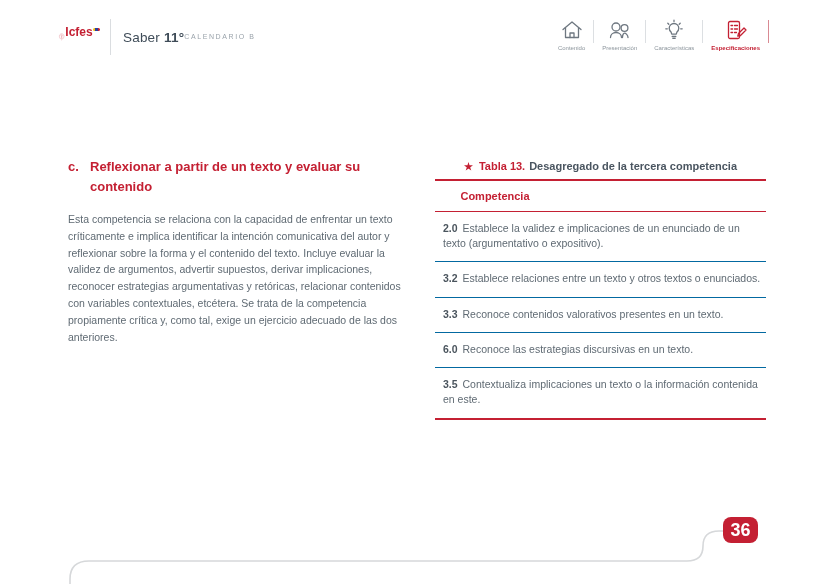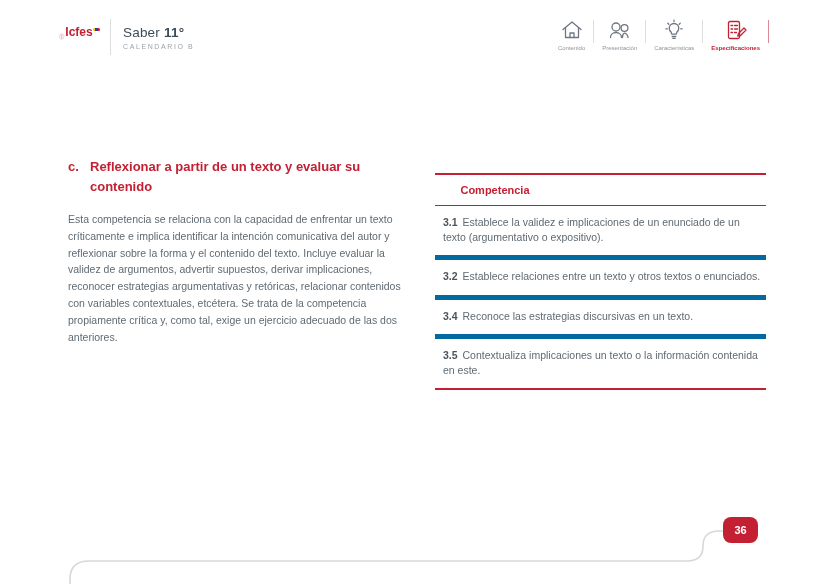--- a/index.html
+++ b/index.html
@@ -10,21 +10,21 @@
   }
 
   
   .brand { position:absolute; left:58px; top:19px; display:flex; align-items:center; }
   .emblem-wrap { width:42px; display:flex; flex-direction:row; align-items:flex-start; }
   .icfes-word { font-size:12px; font-weight:bold; color:#c42033; margin-top:-1px; }
   .flag-bar { display:flex; margin-top:2px; border-radius:2px; overflow:hidden; }
   .flag-bar span { display:block; width:8px; height:3px; }
   .flag-y { background:#f2c118; } .flag-b { background:#2a3f9e; } .flag-r { background:#c42033; }
   .brand-divider { width:1px; height:36px; background:#dadde0; margin:0 12px 0 10px; }
-  .product { display:flex; flex-direction:column; justify-content:center; }
+  .product { display:flex; justify-content:center; }
   .product-line { font-size:13.5px; color:#3f4c58; letter-spacing:.2px; }
   .product-line b { font-weight:bold; }
   .calendar { font-size:7px; color:#9aa3ab; letter-spacing:1.6px; margin-top:3px; }
 
   
   .nav { position:absolute; top:18px; right:58px; display:flex; align-items:stretch; }
   .nav-item { display:flex; flex-direction:column; align-items:center; justify-content:flex-start;
               padding:0 7px; cursor:pointer; }
   .nav-icon { width:24px; height:24px; color:#6e7780; }
   .nav-item.active .nav-icon { color:#c42033; }
@@ -37,39 +37,39 @@
   .left-col { position:absolute; left:68px; top:157px; width:333px; }
   .section-heading { display:flex; color:#c42033; font-weight:bold; font-size:13px; line-height:1.5; }
   .heading-letter { width:22px; flex:0 0 22px; }
   .body-par { margin-top:15px; font-size:10.5px; line-height:1.6; color:#5f6a73; }
 
   
   .right-col { position:absolute; left:435px; top:160px; width:331px; }
   .table-title { text-align:center; font-size:11px; font-weight:bold; color:#4a5560; }
   .table-title .star { color:#c42033; font-size:10px; margin-right:6px; }
   .table-title .tlabel { color:#c42033; margin-right:4px; }
-  .ftable { margin-top:13px; border-top:2px solid #c42033; border-bottom:2px solid #c42033; }
+  .ftable { margin-top:7px; border-top:2px solid #c42033; border-bottom:2px solid #c42033; }
   .thead { display:flex; border-bottom:1px solid #c4203"3"; border-bottom:1px solid #c42033; }
   .th { font-size:11px; font-weight:bold; color:#c42033; text-align:center; padding:9px 4px; }
   .th.c1 { width:120px; flex:0 0 120px; }
   .th.c2 { flex:1; }
   .tbody { display:flex; align-items:stretch; }
   .competencia-cell { width:120px; flex:0 0 120px; padding:10px 10px 0 2px;
                       font-size:10.5px; line-height:1.45; color:#5f6a73; }
   .competencia-cell b { color:#4a545d; }
   .evidencias { flex:1; }
   .evidence-row { padding:9px 4px 10px 8px; font-size:10.5px; line-height:1.45; color:#5f6a73; }
-  .evidence-row + .evidence-row { border-top:5px solid #0369a1; }
+  .evidence-row + .evidence-row { border-top:1px solid #0369a1; }
   .evidence-row b { color:#4a545d; margin-right:2px; }
 
   
   .frame-svg { position:absolute; left:0; top:0; width:828px; height:584px; pointer-events:none; }
   .page-badge { position:absolute; left:723px; top:517px; width:35px; height:26px;
                 background:#c42033; border-radius:8px; color:#ffffff; font-weight:bold;
-                font-size:11px; display:flex; align-items:center; justify-content:center; }
+                font-size:18px; display:flex; align-items:center; justify-content:center; }
 </style>
 </head>
 <body>
 
 <div class="page">
 
   <div class="brand">
     <div class="emblem-wrap">
       <svg class="emblem" width="24" height="22" viewBox="0 0 24 24" fill="none" stroke="#d8616e" stroke-width="1">
         <path d="M12 1.5 C7.5 1.5 4.5 5 4.5 9.5 c0 5.5 3.5 8.5 7.5 12 c4-3.5 7.5-6.5 7.5-12 C19.5 5 16.5 1.5 12 1.5 Z"></path>
@@ -140,35 +140,41 @@
 
   <div class="left-col">
     <div class="section-heading">
       <span class="heading-letter">c.</span>
       <span class="heading-text">Reflexionar a partir de un texto y evaluar su contenido</span>
     </div>
     <p class="body-par">Esta competencia se relaciona con la capacidad de enfrentar un texto críticamente e implica identificar la intención comunicativa del autor y reflexionar sobre la forma y el contenido del texto. Incluye evaluar la validez de argumentos, advertir supuestos, derivar implicaciones, reconocer estrategias argumentativas y retóricas, relacionar contenidos con variables contextuales, etcétera. Se trata de la competencia propiamente crítica y, como tal, exige un ejercicio adecuado de las dos anteriores.</p>
   </div>
 
   <div class="right-col">
+    <div class="table-title">
+      <span class="star">★</span><span class="tlabel">Tabla 13.</span><span>Desagregado de la tercera competencia</span>
+    </div>
 
     <div class="ftable">
       <div class="thead">
         <div class="th c1">Competencia</div>
       </div>
       <div class="tbody">
         <div class="evidencias">
           <div class="evidence-row">
-            <b>3.1</b> <span>Establece la validez e implicaciones de un enunciado de un texto (argumentativo o expositivo).</span>
+            <b>2.0</b> <span>Establece la validez e implicaciones de un enunciado de un texto (argumentativo o expositivo).</span>
           </div>
           <div class="evidence-row">
             <b>3.2</b> <span>Establece relaciones entre un texto y otros textos o enunciados.</span>
           </div>
           <div class="evidence-row">
-            <b>3.4</b> <span>Reconoce las estrategias discursivas en un texto.</span>
+            <b>3.3</b> <span>Reconoce contenidos valorativos presentes en un texto.</span>
+          </div>
+          <div class="evidence-row">
+            <b>6.0</b> <span>Reconoce las estrategias discursivas en un texto.</span>
           </div>
           <div class="evidence-row">
             <b>3.5</b> <span>Contextualiza implicaciones un texto o la información contenida en este.</span>
           </div>
         </div>
       </div>
     </div>
   </div>
 
   <svg class="frame-svg" viewBox="0 0 828 584">

